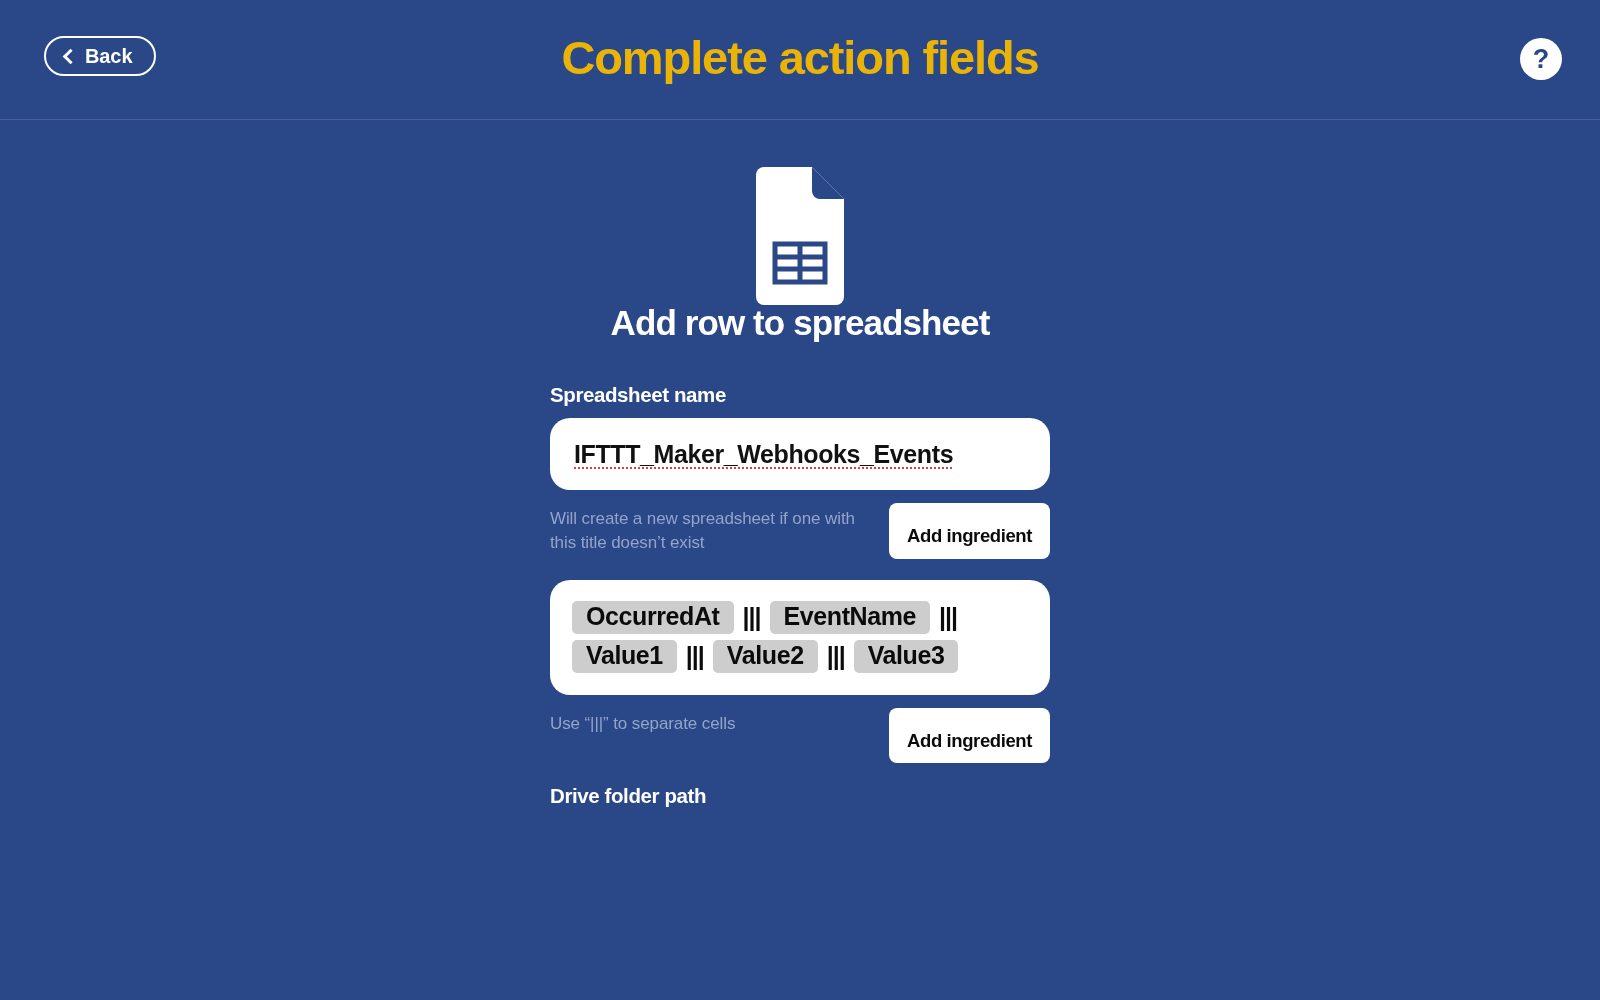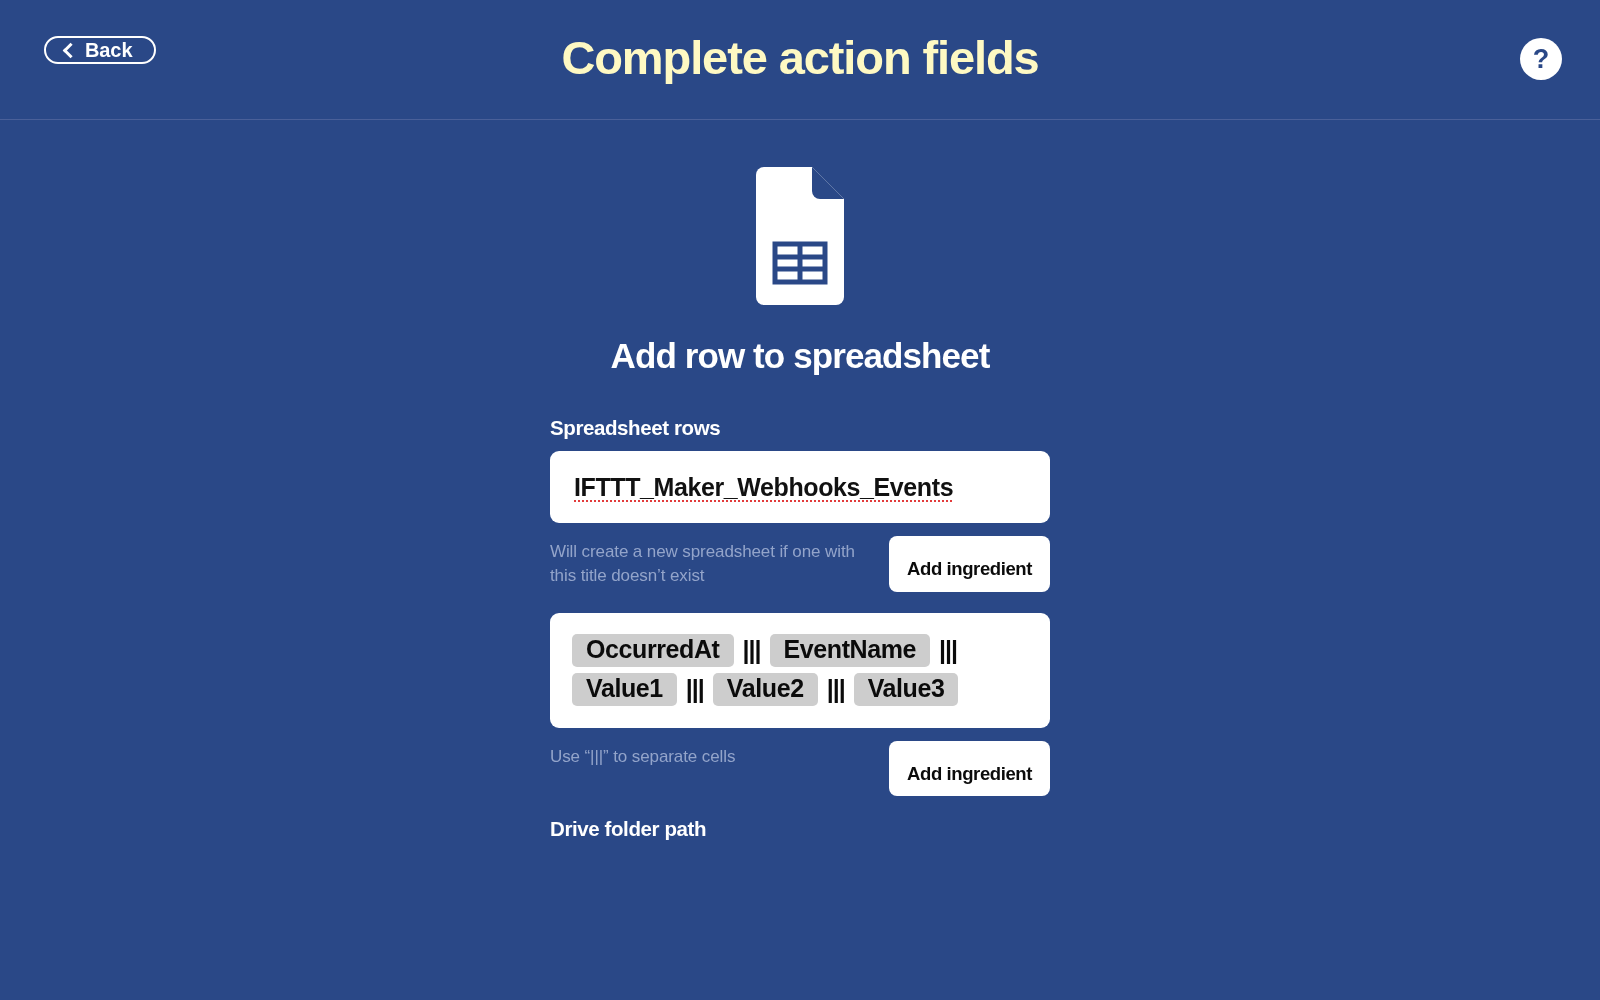--- a/index.html
+++ b/index.html
@@ -22,21 +22,21 @@
     height: 120px;
     border-bottom: 1px solid #4a6099;
     display: flex;
     align-items: center;
   }
 
   .back-button {
     position: absolute;
     left: 44px;
     top: 36px;
-    height: 28px;
+    height: 40px;
     padding: 0 22px 0 16px;
     border: 2.5px solid #ffffff;
     border-radius: 999px;
     background: transparent;
     color: #ffffff;
     display: flex;
     align-items: center;
     gap: 9px;
     cursor: pointer;
     font-family: "Liberation Sans", sans-serif;
@@ -53,21 +53,21 @@
   .back-label {
     font-size: 20px;
     font-weight: 700;
     letter-spacing: -0.1px;
     line-height: 1;
   }
 
   .page-title {
     width: 100%;
     text-align: center;
-    color: #fef9c3;
+    color: #eab308;
     font-size: 47px;
     font-weight: 700;
     letter-spacing: -1.1px;
     line-height: 1;
     padding-bottom: 4px;
   }
 
   .help-button {
     position: absolute;
     right: 38px;
@@ -94,21 +94,20 @@
     overflow: hidden;
   }
 
   .service-icon-wrap {
     display: flex;
     justify-content: center;
     padding-top: 47px;
   }
 
   .action-title {
-    margin-top: 33px;
     text-align: center;
     color: #ffffff;
     font-size: 35px;
     font-weight: 700;
     letter-spacing: -0.9px;
     line-height: 1;
   }
 
   .action-description {
     margin: 71px auto 0;
@@ -130,21 +129,21 @@
   .field-label {
     color: #ffffff;
     font-size: 20.5px;
     font-weight: 700;
     letter-spacing: -0.4px;
     margin-bottom: 11px;
   }
 
   .field-input {
     background: #ffffff;
-    border-radius: 9px;
+    border-radius: 20px;
     padding: 22px 24px;
     min-height: 72px;
     display: flex;
     align-items: center;
     cursor: text;
   }
 
   .field-value {
     font-size: 25px;
     font-weight: 700;
@@ -259,21 +258,21 @@
       <line x1="44" y1="77" x2="44" y2="115" stroke="#2a4887" stroke-width="5"></line>
     </svg>
   </div>
 
   <div class="action-title">Add row to spreadsheet</div>
 
 
   <div class="form-area">
 
     <div class="field-block">
-      <div class="field-label">Spreadsheet rows</div>
+      <div class="field-label">Spreadsheet name</div>
       <div class="field-input">
         <span class="field-value">IFTTT_Maker_Webhooks_Events</span>
       </div>
       <div class="field-footer">
         <div class="helper-text">Will create a new spreadsheet if one with this title doesn’t exist</div>
         <button class="add-ingredient-button">Add ingredient</button>
       </div>
     </div>
 
     <div class="field-block">

